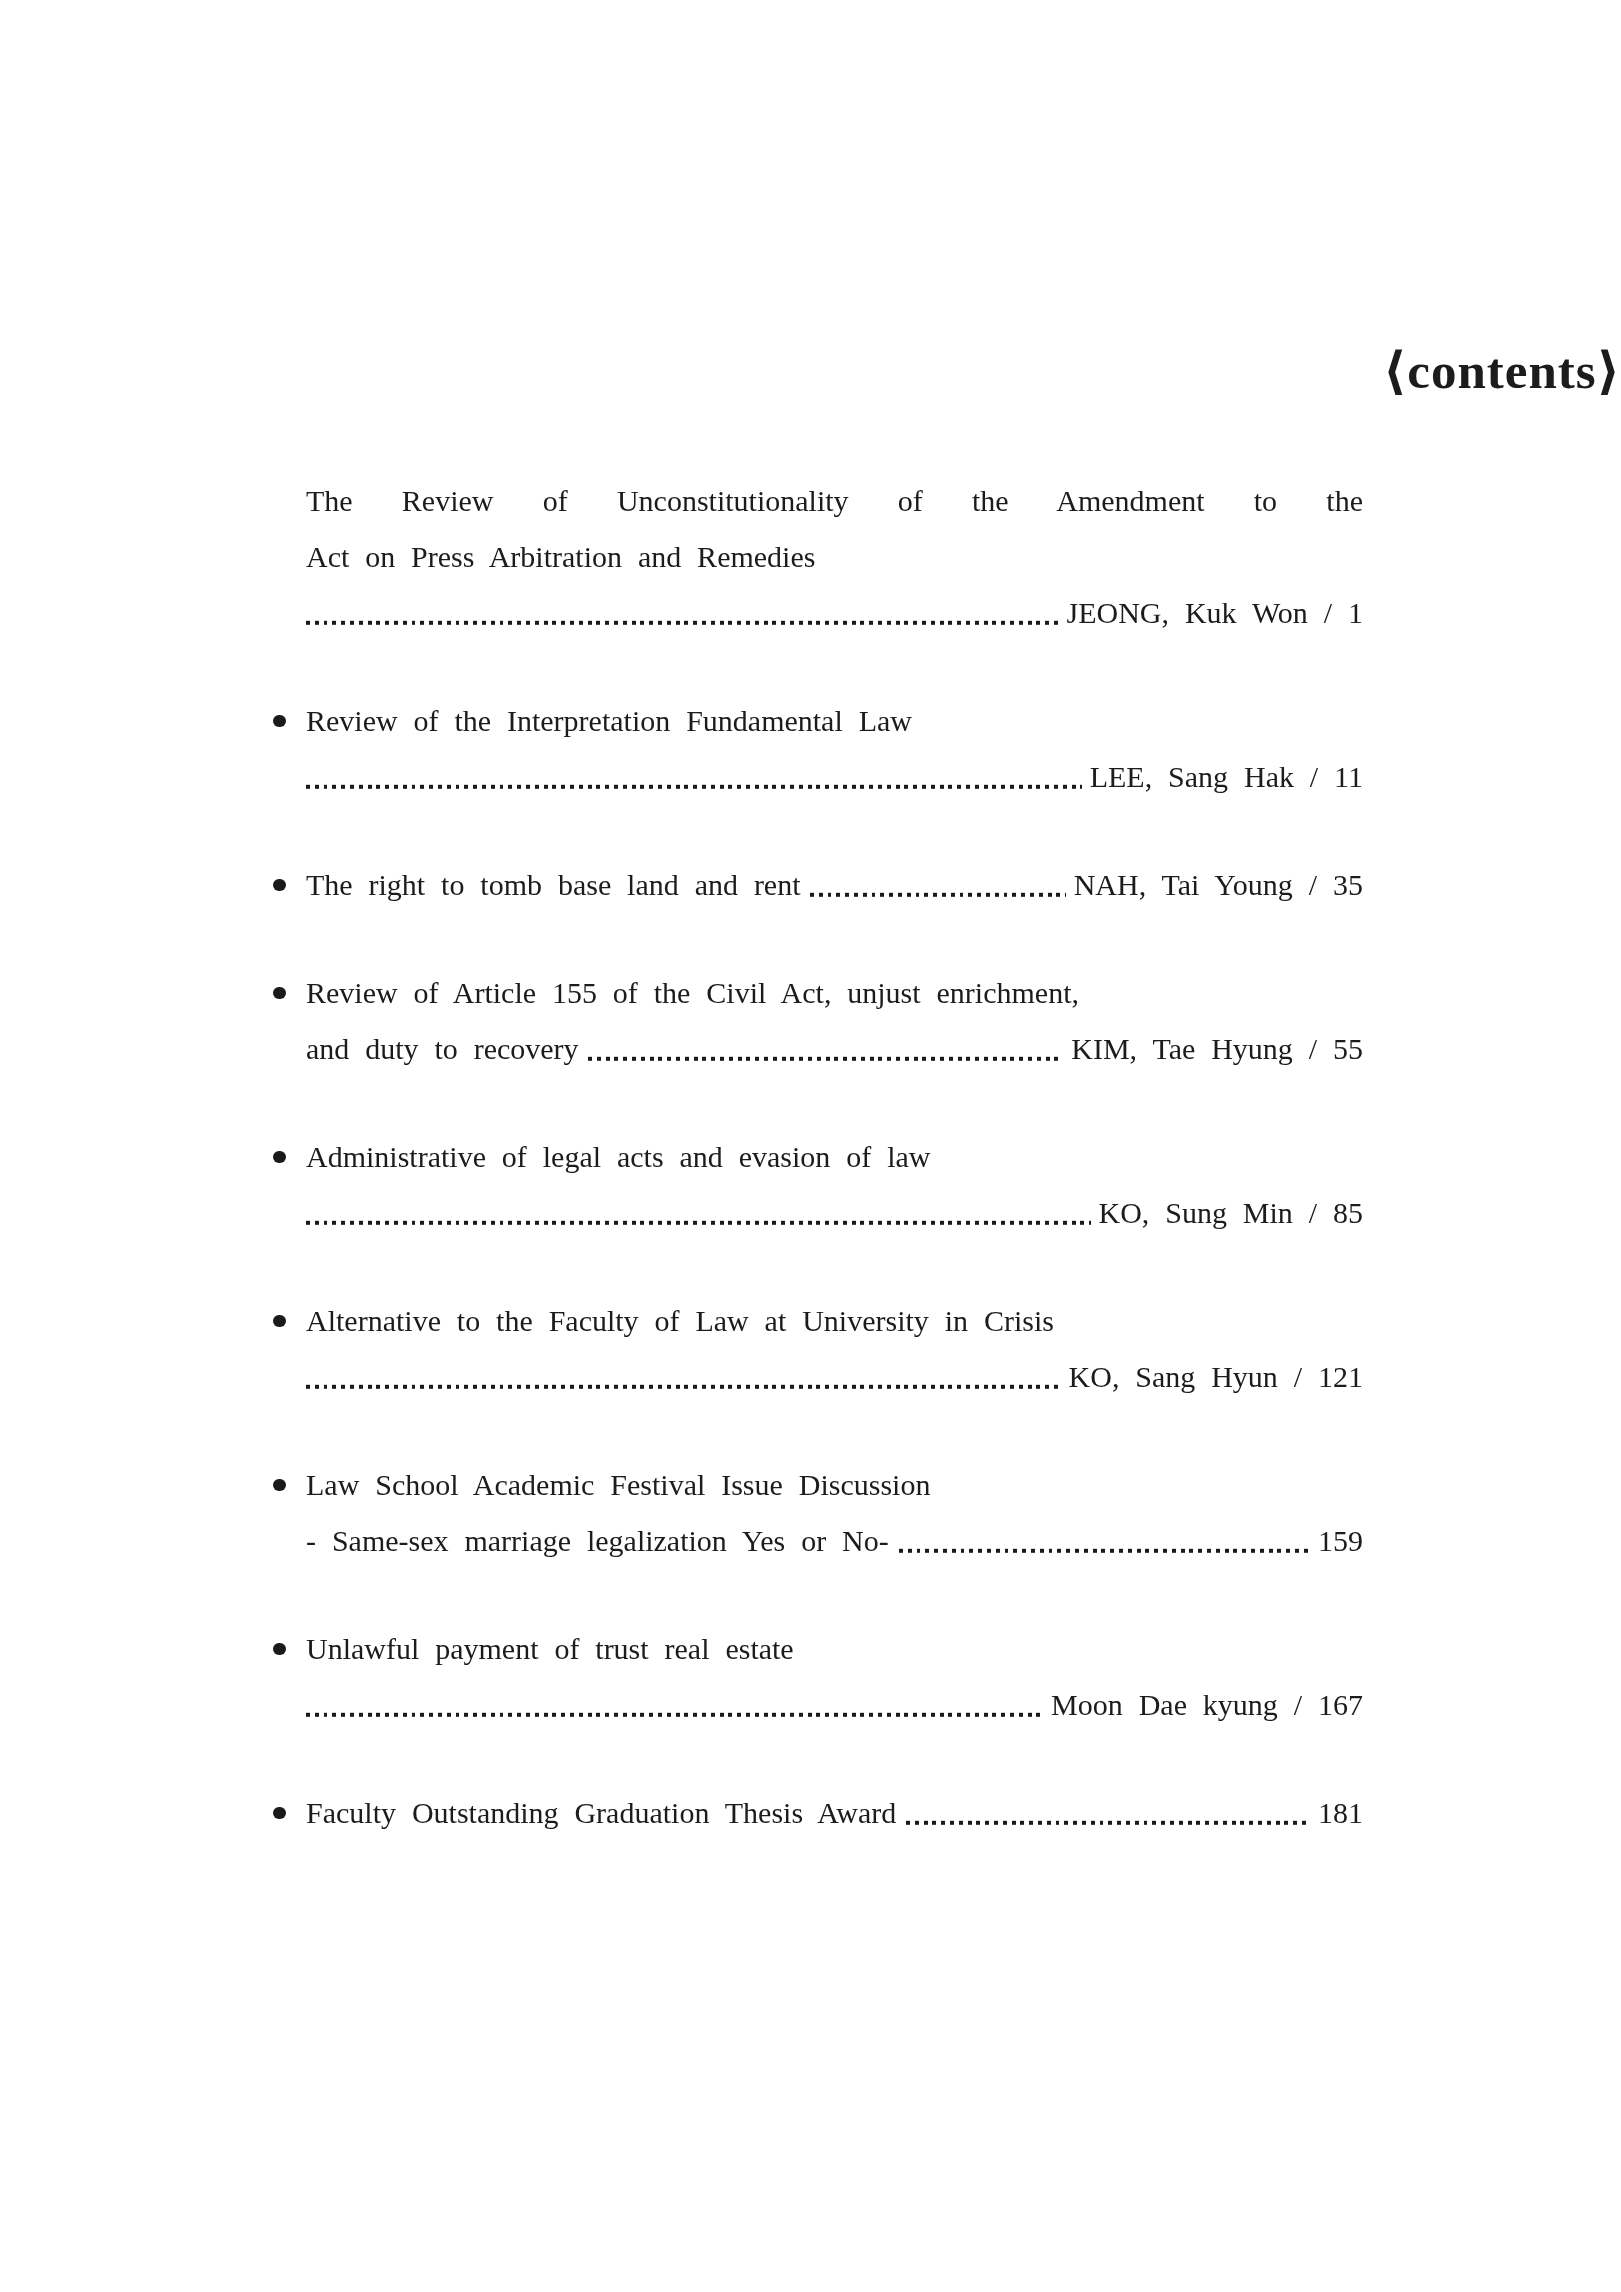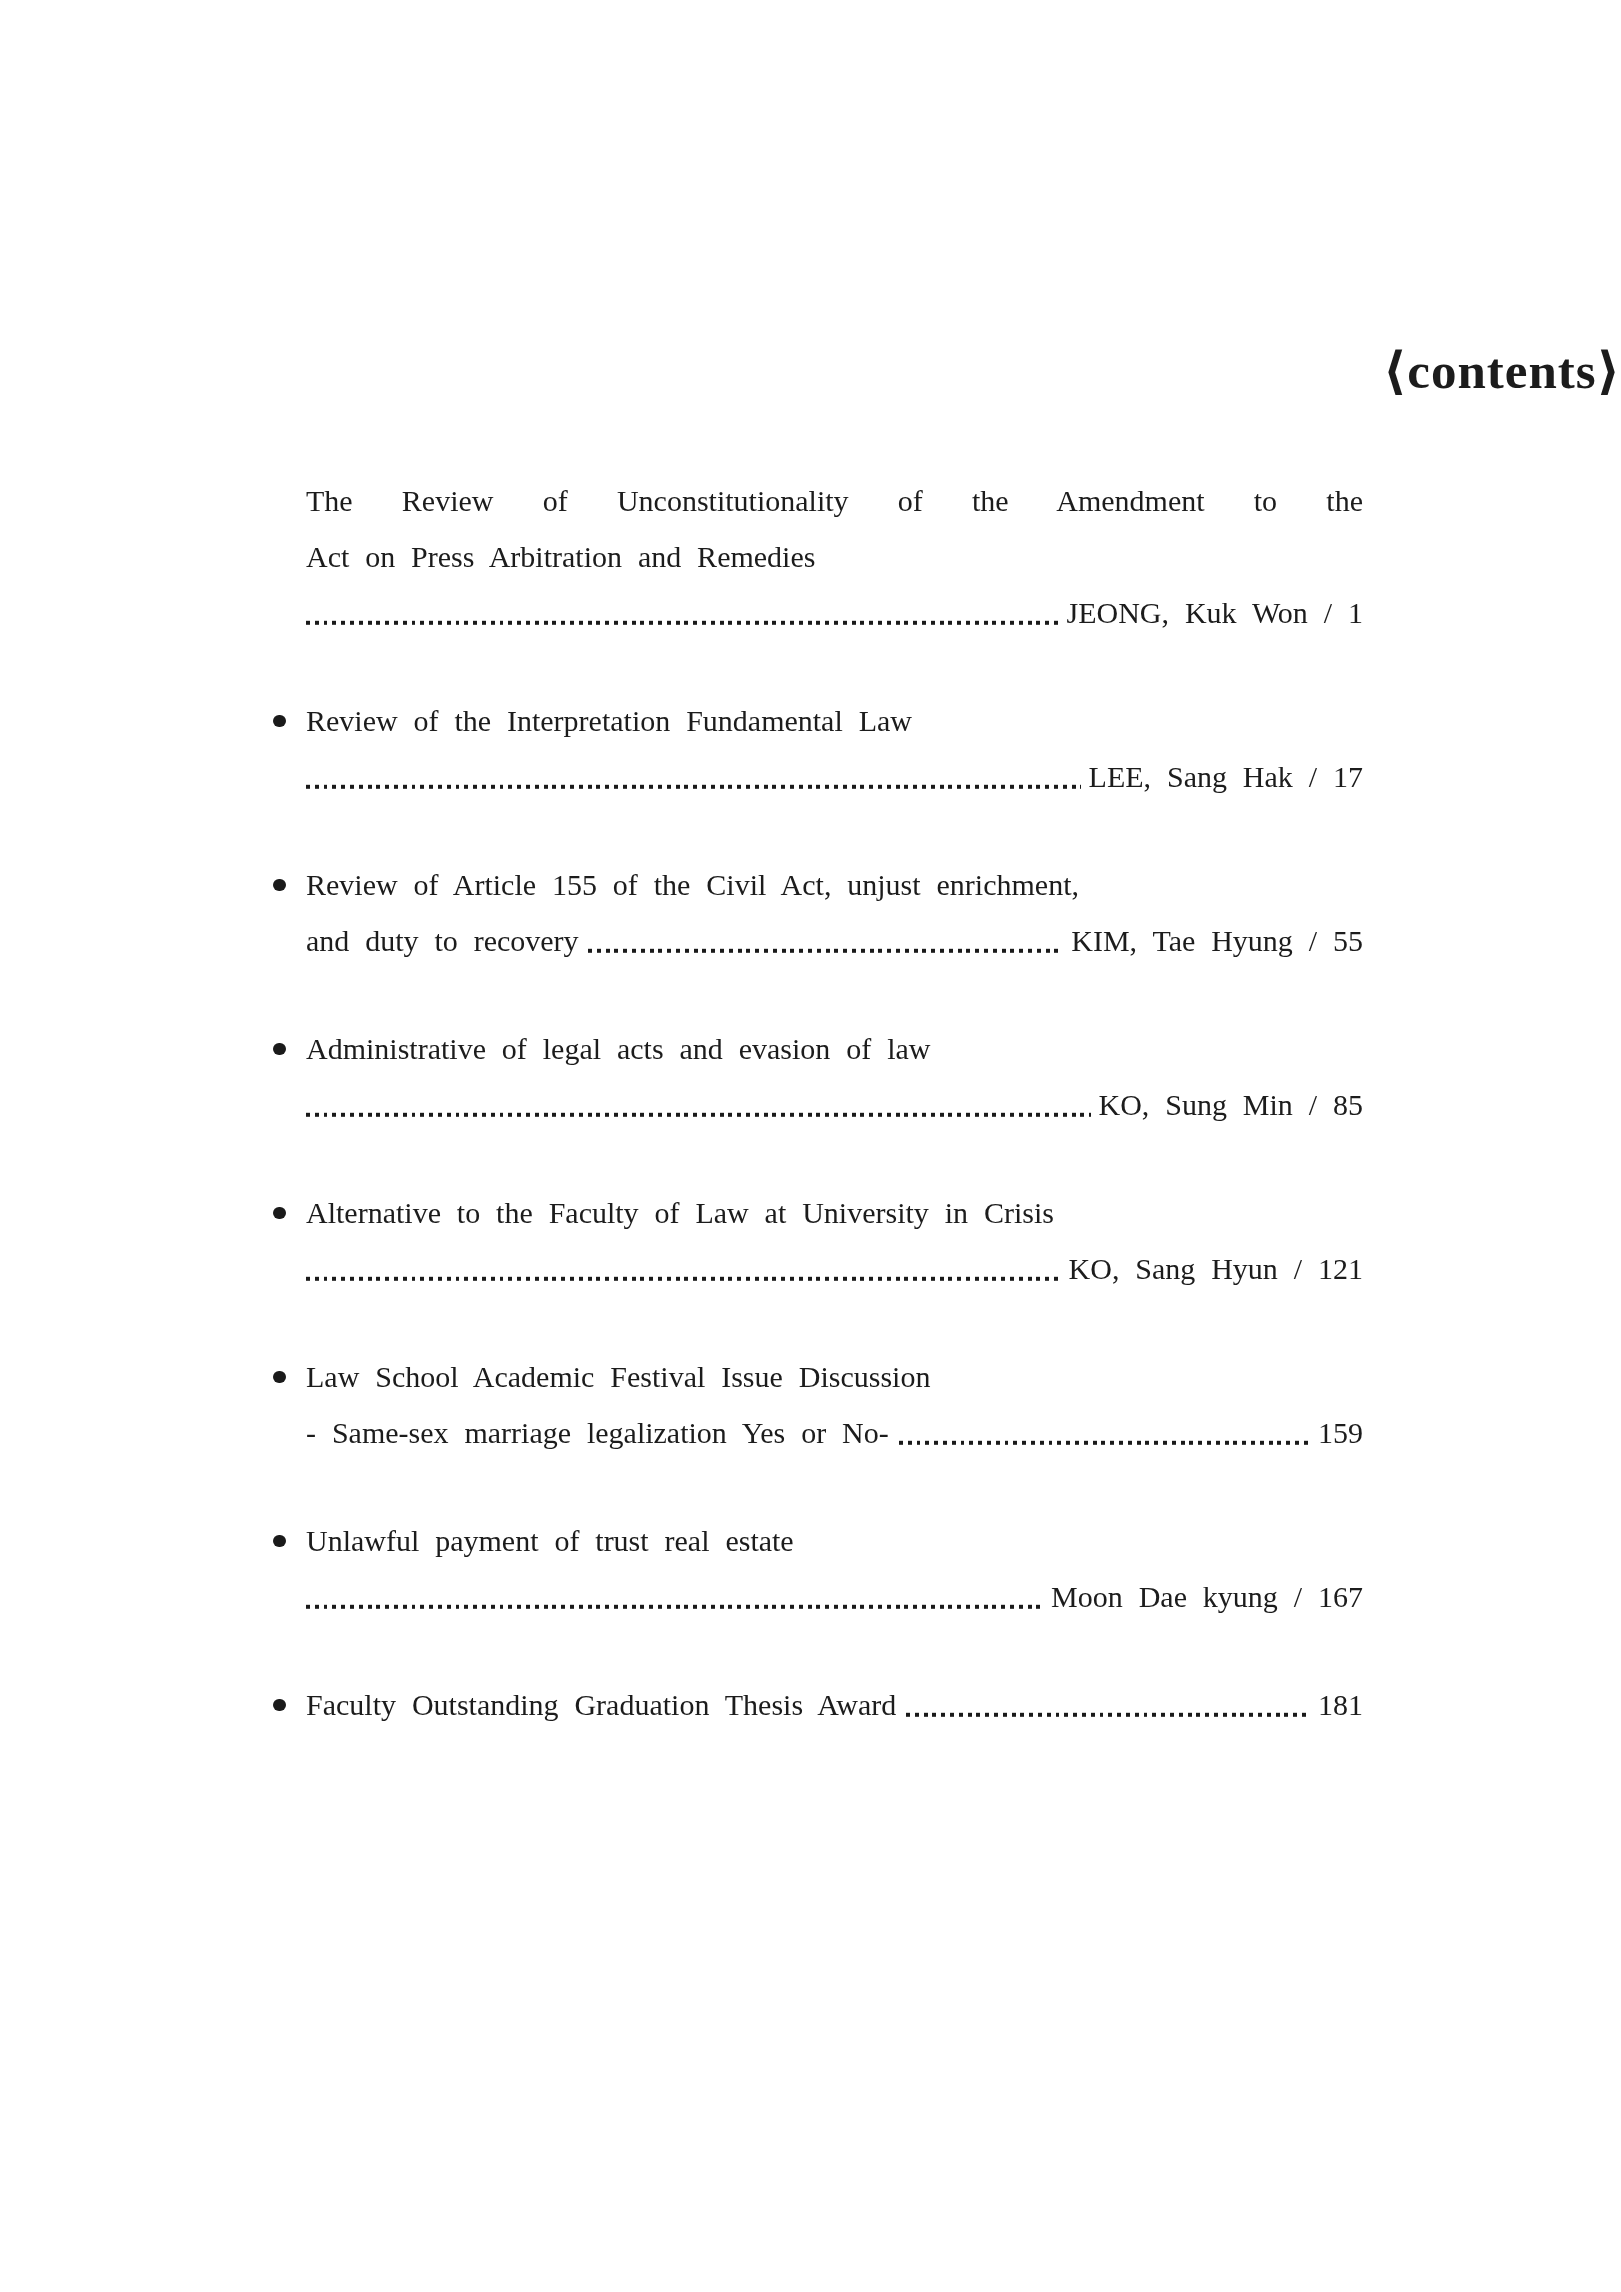--- a/index.html
+++ b/index.html
@@ -114,21 +114,29 @@
       </div>
       <div class="entry">
         <div class="line">
     <span class="bullet"></span>
     <span class="text">Review of the Interpretation Fundamental Law</span>
 
   </div>
         <div class="line">
 
     <span class="leader"></span>
-    <span class="right">LEE, Sang Hak / 17</span>
+    <span class="right">LEE, Sang Hak / 11</span>
+  </div>
+      </div>
+      <div class="entry">
+        <div class="line">
+    <span class="bullet"></span>
+    <span class="text">The right to tomb base land and rent</span>
+    <span class="leader"></span>
+    <span class="right">NAH, Tai Young / 35</span>
   </div>
       </div>
       <div class="entry">
         <div class="line">
     <span class="bullet"></span>
     <span class="text">Review of Article 155 of the Civil Act, unjust enrichment,</span>
 
   </div>
         <div class="line">
 

